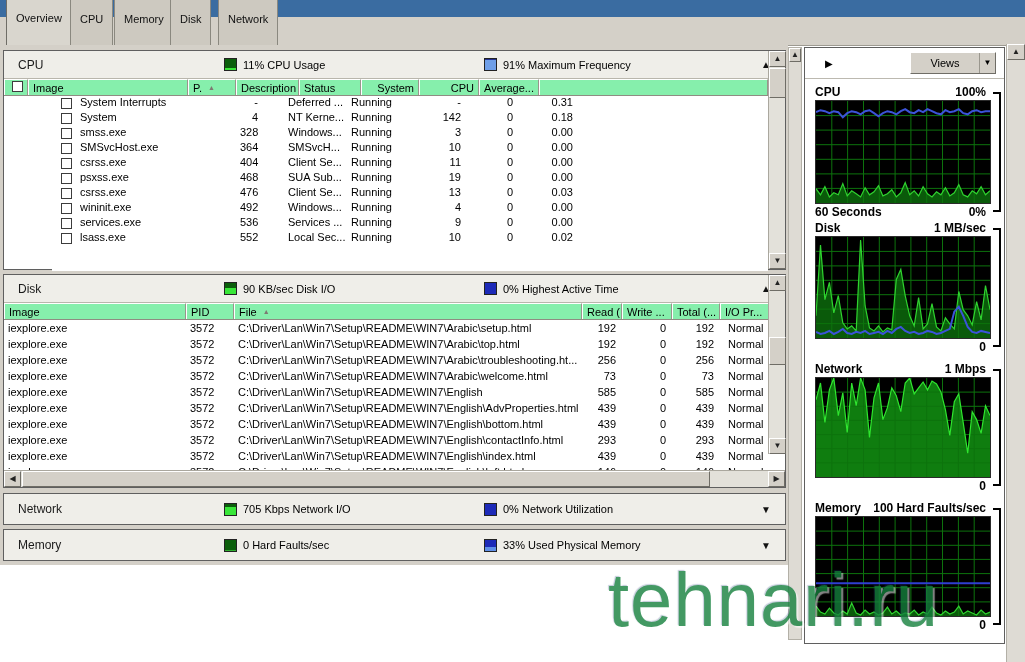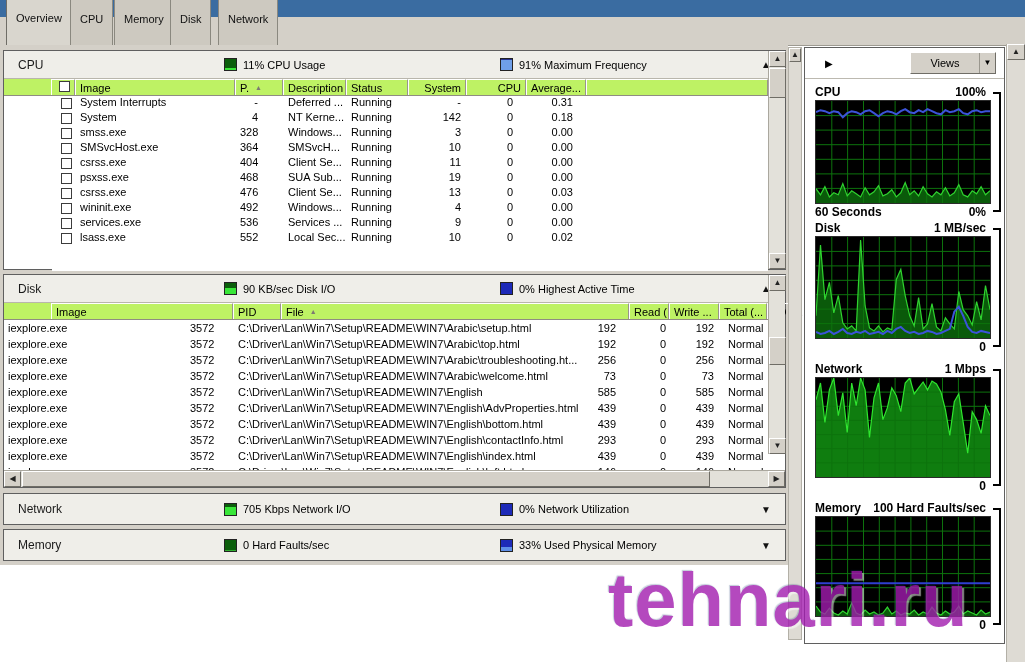--- a/index.html
+++ b/index.html
@@ -11,32 +11,32 @@
           border-bottom:1px solid #9d9a91;}
   .tab{position:absolute;bottom:0;height:19px;line-height:19px;padding:16px 9px;background:#cdc9c0;
        border:1px solid #8a887f;border-bottom:none;border-radius:3px 3px 0 0;color:#111;}
   .tab.active{height:22px;line-height:22px;background:#d9d6ce;border-color:#6f6d66;}
   
   .left-backdrop{position:absolute;left:0;top:45px;width:788px;height:520px;background:#d4d0c8;}
   .panel{position:absolute;left:3px;width:783px;background:#fff;border:1px solid #5f5f5f;box-sizing:border-box;}
   .sec-head{height:27px;background:#efeee9;border-bottom:1px solid #b9b6ac;display:flex;align-items:center;position:relative;}
   .sec-title{position:absolute;left:14px;font-size:12px;color:#1a1a1a;}
   .stat{position:absolute;display:flex;align-items:center;gap:6px;}
-  .stat1{left:220px;} .stat2{left:496px;text-align:center;}
+  .stat1{left:220px;} .stat2{left:480px;text-align:center;}
   .stat-icon{width:13px;height:13px;border:1px solid #222;box-sizing:border-box;}
   .g15{background:linear-gradient(to top,#39e639 0 18%,#0b5e0b 18% 100%);}
   .g50{background:linear-gradient(to top,#39e639 0 55%,#0b5e0b 55% 100%);}
   .g70{background:linear-gradient(to top,#39e639 0 75%,#0b5e0b 75% 100%);}
   .g0 {background:linear-gradient(to top,#2faf2f 0 8%,#0b5e0b 8% 100%);}
   .b91{background:linear-gradient(to top,#6f9fe8 0 88%,#24308f 88% 100%);}
   .b33{background:linear-gradient(to top,#5f8fe8 0 35%,#1d2ab8 35% 100%);}
   .b0 {background:#1d2ab8;}
   .caret{position:absolute;right:14px;font-size:10px;color:#111;cursor:pointer;}
   
-  .thead{background:#bef264;border-bottom:1px solid #8f8c82;display:grid;height:16px;line-height:16px;padding-left:47px;}
+  .thead{background:#86efac;border-bottom:1px solid #8f8c82;display:grid;height:16px;line-height:16px;}
   .th{border-right:1px solid #98958b;border-top:1px solid #fff;border-left:1px solid #fff;
       padding:0 4px;white-space:nowrap;overflow:hidden;position:relative;box-sizing:border-box;}
   .sort{font-size:7px;color:#7d7a72;margin-left:6px;vertical-align:2px;}
   .rows{overflow:hidden;background:#fff;}
   .row{display:grid;white-space:nowrap;}
   .cpu-grid{grid-template-columns:24px 160px 48px 63px 62px 58px 60px 60px 1fr;}
   .disk-grid{grid-template-columns:182px 48px 348px 40px 50px 48px 50px;}
   .cell{padding:0 4px;overflow:hidden;box-sizing:border-box;}
   .r{text-align:right;}
   .pr-big{padding-right:26px;} .pr-m{padding-right:14px;} .pr-s{padding-right:6px;}
@@ -66,22 +66,22 @@
   .views-drop{width:15px;border-left:1px solid #9a978e;text-align:center;line-height:20px;font-size:8px;}
   .chart-block{position:relative;padding:0 0 0 0;}
   .label-row{display:flex;justify-content:space-between;font-weight:bold;font-size:12px;
              padding:1px 18px 1px 10px;}
   .graph{margin-left:10px;width:174px;background:#000;border:1px solid #2b2b2b;box-sizing:content-box;}
   .h102{height:102px;} .h101{height:101px;} .h99{height:99px;}
   .bracket{position:absolute;right:3px;top:8px;bottom:8px;width:6px;
            border-top:2px solid #000;border-right:2px solid #000;border-bottom:2px solid #000;}
   .mt6{margin-top:6px;}
   
-  .watermark{position:absolute;left:608px;top:556px;z-index:60;font-size:76px;font-weight:bold;
-             letter-spacing:1px;color:#a21caf;opacity:.8;
+  .watermark{position:absolute;left:608px;top:556px;z-index:60;font-size:76px;font-weight:normal;
+             letter-spacing:1px;color:#15803d;opacity:.8;
              text-shadow:2px 2px 1px rgba(255,255,255,.65),-1px -1px 1px rgba(40,70,120,.35);}
 </style>
 </head>
 <body>
 
 <div class="titlebar"></div>
 <div class="tabbar">
   <div class="tab active" style="left:6px;">Overview</div>
   <div class="tab" style="left:70px;">CPU</div>
   <div class="tab" style="left:114px;">Memory</div>

